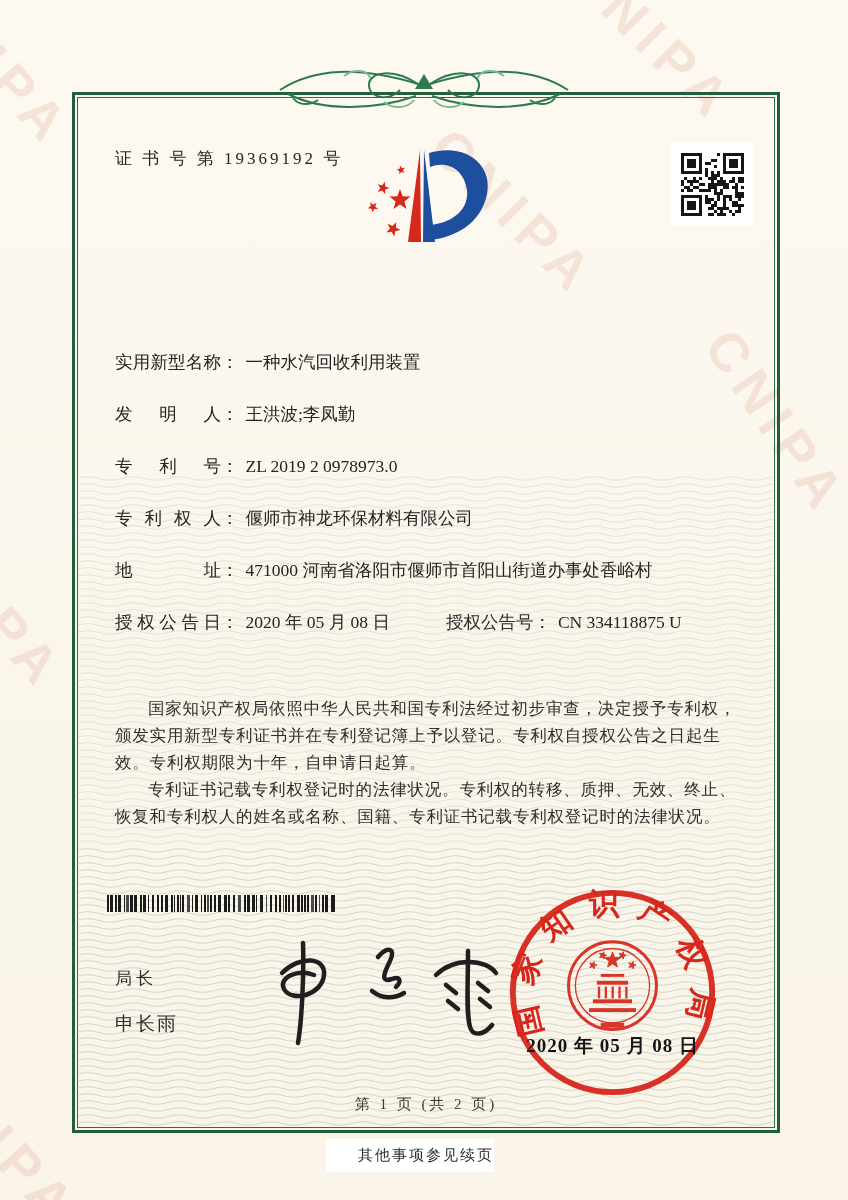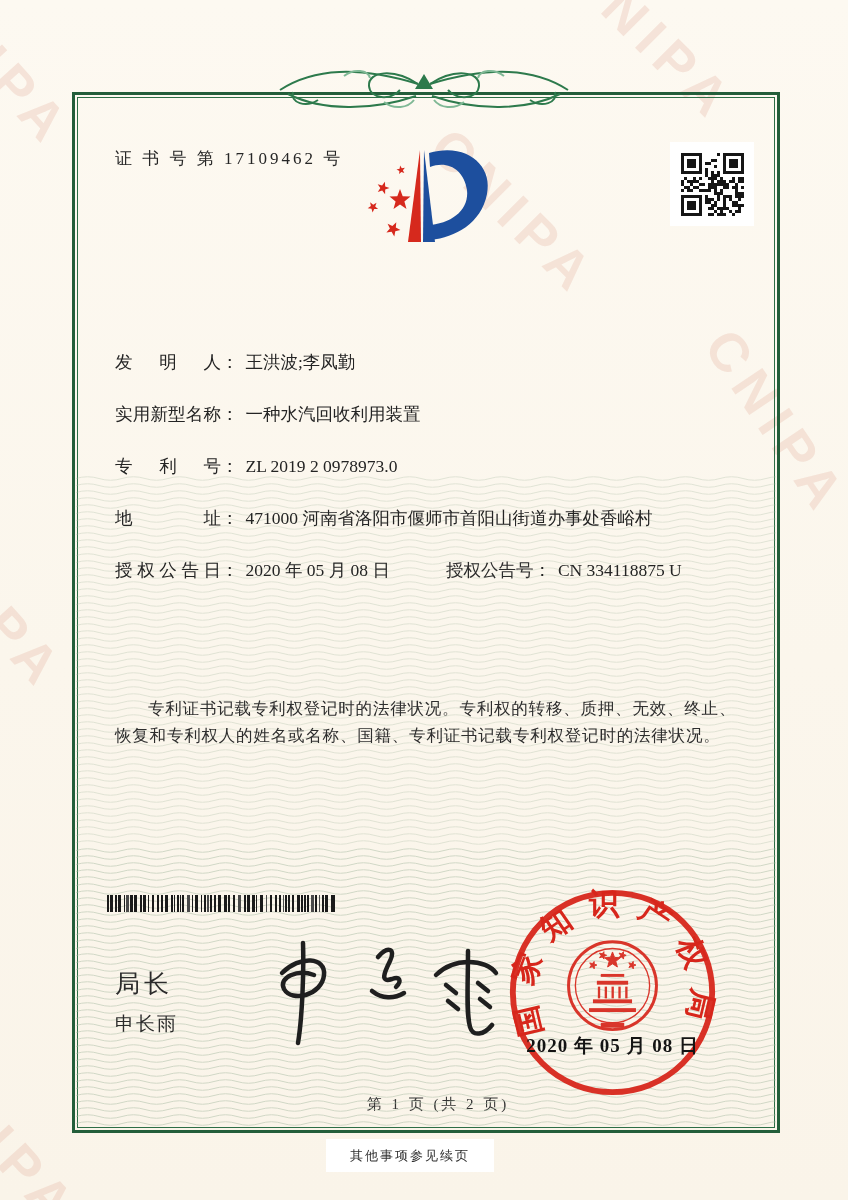--- a/index.html
+++ b/index.html
@@ -34,33 +34,33 @@
   .flabel{display:inline-block;width:106px;text-align:justify;text-align-last:justify;color:#242424;}
   .fcolon{margin-right:7px;color:#242424;}
   .fvalue{color:#242424;}
   .fgroup2{margin-left:56px;font-family:Liberation Mono, monospace;}
   .paras{position:absolute;left:40px;top:600px;width:624px;font-size:16.5px;line-height:27px;
     letter-spacing:0.8px;color:#2e2e2e;}
   .paras p{margin:0;text-indent:2em;}
   .waves{position:absolute;left:1px;top:752px;z-index:1;}
   .waves-faint{position:absolute;left:1px;top:380px;z-index:0;opacity:.35;}
   .barcode{position:absolute;left:32px;top:800px;z-index:2;}
-  .signer-title{position:absolute;left:40px;top:872px;font-size:25px;letter-spacing:4px;z-index:3;}
+  .signer-title{position:absolute;left:40px;top:872px;font-size:17px;letter-spacing:4px;z-index:3;}
   .signer-name{position:absolute;left:40px;top:916px;font-size:19px;letter-spacing:2px;z-index:3;}
   .signature{position:absolute;left:165px;top:840px;z-index:3;}
   .seal-wrap{position:absolute;left:430px;top:790px;width:215px;height:215px;z-index:4;}
   .seal-date{
     position:absolute;left:0;top:148px;width:100%;text-align:center;
     font-size:19px;font-weight:600;letter-spacing:1px;color:#141414;
   }
   .footer-page{position:absolute;left:0;top:1000px;width:100%;text-align:center;
-    font-size:15px;letter-spacing:3px;color:#333;margin-left:12px;}
+    font-size:15px;letter-spacing:3px;color:#333;}
   .cont-box{
     position:absolute;left:326px;top:1139px;width:168px;height:33px;background:#ffffff;
-    display:flex;align-items:center;justify-content:center;font-size:13px;letter-spacing:2px;
+    display:flex;align-items:center;justify-content:flex-end;font-size:15px;letter-spacing:2px;
     color:#2e2e2e;z-index:2;
   }
 </style>
 </head>
 <body>
 
 <div class="page">
 
   <div class="wm" style="left:-55px;top:-38px;transform:rotate(48deg);">CNIPA</div>
   <div class="wm" style="left:600px;top:-58px;transform:rotate(45deg);">CNIPA</div>
@@ -76,21 +76,21 @@
     </svg>
     <svg class="waves" width="700" height="281">
       <defs>
         <pattern id="wavep" width="46" height="7" patternUnits="userSpaceOnUse">
           <path d="M0 3.5 Q 11.5 0 23 3.5 T 46 3.5" fill="none" stroke="#aebfa8" stroke-width="1"></path>
         </pattern>
       </defs>
       <rect x="0" y="0" width="700" height="281" fill="url(#wavep)" opacity="0.55"></rect>
     </svg>
 
-    <div class="cert-no">证 书 号 第 17109462 号</div>
+    <div class="cert-no">证 书 号 第 19369192 号</div>
 
     <svg class="logo" viewBox="0 0 140 115">
       <g id="logo-stars" fill="#d6291d">
           <polygon points="35.1,25.6 36.8,28.3 39.9,27.8 37.9,30.2 39.3,33.0 36.4,31.9 34.1,34.1 34.4,30.9 31.5,29.5 34.6,28.7"></polygon>
           <polygon points="19.9,41.8 20.2,46.4 24.5,47.9 20.2,49.6 20.1,54.2 17.2,50.6 12.8,51.9 15.3,48.0 12.7,44.3 17.1,45.4"></polygon>
           <polygon points="11.5,62.8 10.2,66.4 13.1,69.1 9.2,69.0 7.6,72.5 6.5,68.8 2.7,68.3 5.9,66.1 5.1,62.3 8.2,64.7"></polygon>
           <polygon points="35.0,49.0 37.7,56.3 45.5,56.6 39.4,61.4 41.5,68.9 35.0,64.6 28.5,68.9 30.6,61.4 24.5,56.6 32.3,56.3"></polygon>
           <polygon points="31.3,82.2 30.8,87.5 35.4,90.0 30.3,91.2 29.3,96.4 26.6,91.8 21.4,92.5 24.9,88.6 22.6,83.8 27.4,85.9"></polygon>
         </g>
       <polygon points="55,10 43,102 56,102" fill="#d6291d"></polygon>
@@ -232,37 +232,41 @@
           <rect x="36" y="60" width="3" height="3" fill="#161616"></rect>
           <rect x="39" y="60" width="3" height="3" fill="#161616"></rect>
           <rect x="42" y="60" width="3" height="3" fill="#161616"></rect>
           <rect x="51" y="60" width="3" height="3" fill="#161616"></rect>
         </svg>
     </div>
 
 
     <div class="fields">
       <div class="field">
+        <span class="flabel">实用新型名称</span><span class="fcolon">：</span><span class="fvalue">一种水汽回收利用装置</span>
+      </div>
+      <div class="field">
         <span class="flabel">发明人</span><span class="fcolon">：</span><span class="fvalue">王洪波;李凤勤</span>
       </div>
       <div class="field">
-        <span class="flabel">实用新型名称</span><span class="fcolon">：</span><span class="fvalue">一种水汽回收利用装置</span>
-      </div>
-      <div class="field">
         <span class="flabel">专利号</span><span class="fcolon">：</span><span class="fvalue">ZL 2019 2 0978973.0</span>
       </div>
       <div class="field">
+        <span class="flabel">专利权人</span><span class="fcolon">：</span><span class="fvalue">偃师市神龙环保材料有限公司</span>
+      </div>
+      <div class="field">
         <span class="flabel">地址</span><span class="fcolon">：</span><span class="fvalue">471000 河南省洛阳市偃师市首阳山街道办事处香峪村</span>
       </div>
       <div class="field">
         <span class="flabel">授权公告日</span><span class="fcolon">：</span><span class="fvalue">2020 年 05 月 08 日</span><span class="fgroup2">授权公告号</span><span class="fcolon">：</span><span class="fvalue">CN 334118875 U</span>
       </div>
     </div>
 
     <div class="paras">
+      <p>国家知识产权局依照中华人民共和国专利法经过初步审查，决定授予专利权，颁发实用新型专利证书并在专利登记簿上予以登记。专利权自授权公告之日起生效。专利权期限为十年，自申请日起算。</p>
       <p>专利证书记载专利权登记时的法律状况。专利权的转移、质押、无效、终止、恢复和专利权人的姓名或名称、国籍、专利证书记载专利权登记时的法律状况。</p>
     </div>
 
     <svg id="barcode-svg" class="barcode" width="230" height="17">
         <rect x="0" y="0" width="2" height="17" fill="#1a1a1a"></rect>
         <rect x="3" y="0" width="3" height="17" fill="#1a1a1a"></rect>
         <rect x="8" y="0" width="2" height="17" fill="#1a1a1a"></rect>
         <rect x="11" y="0" width="3" height="17" fill="#1a1a1a"></rect>
         <rect x="17" y="0" width="1" height="17" fill="#1a1a1a"></rect>
         <rect x="19" y="0" width="3" height="17" fill="#4a4a4a"></rect>

